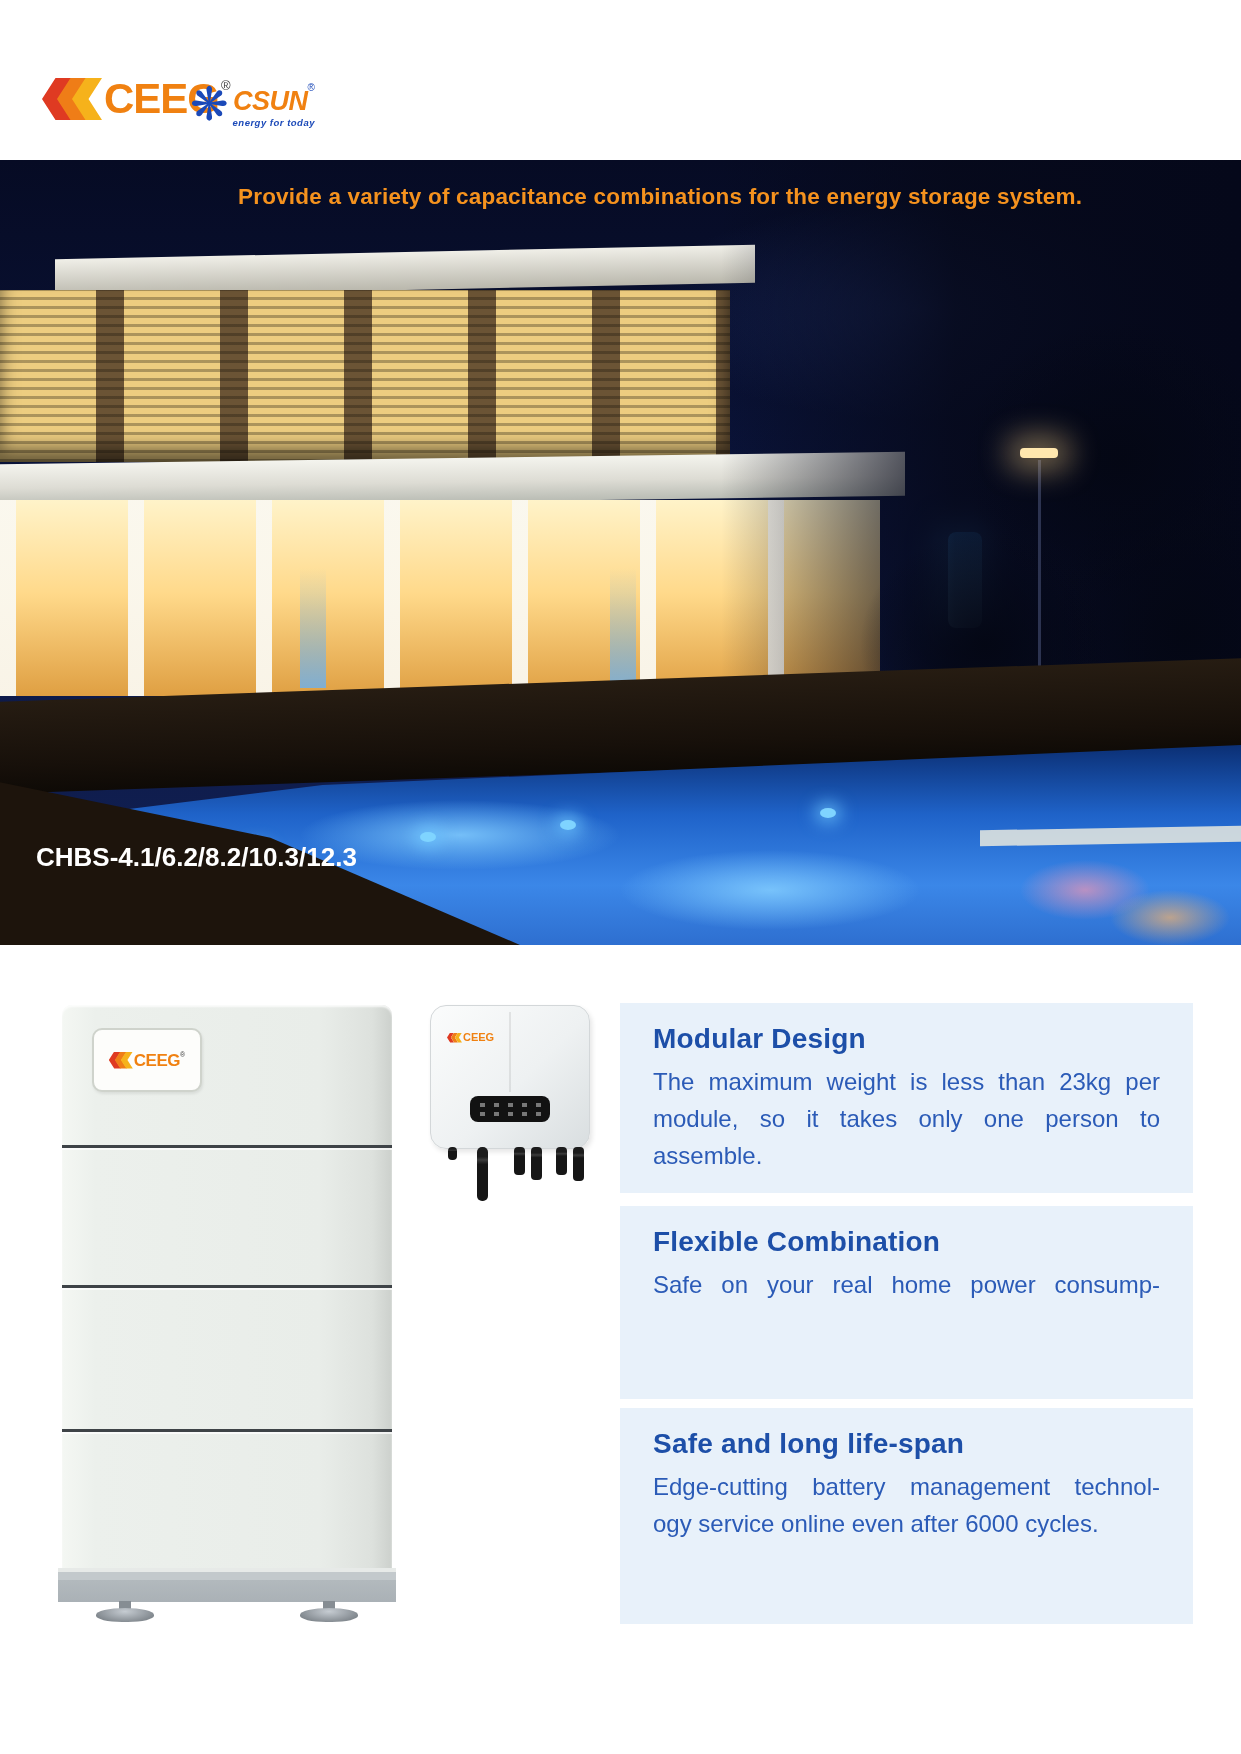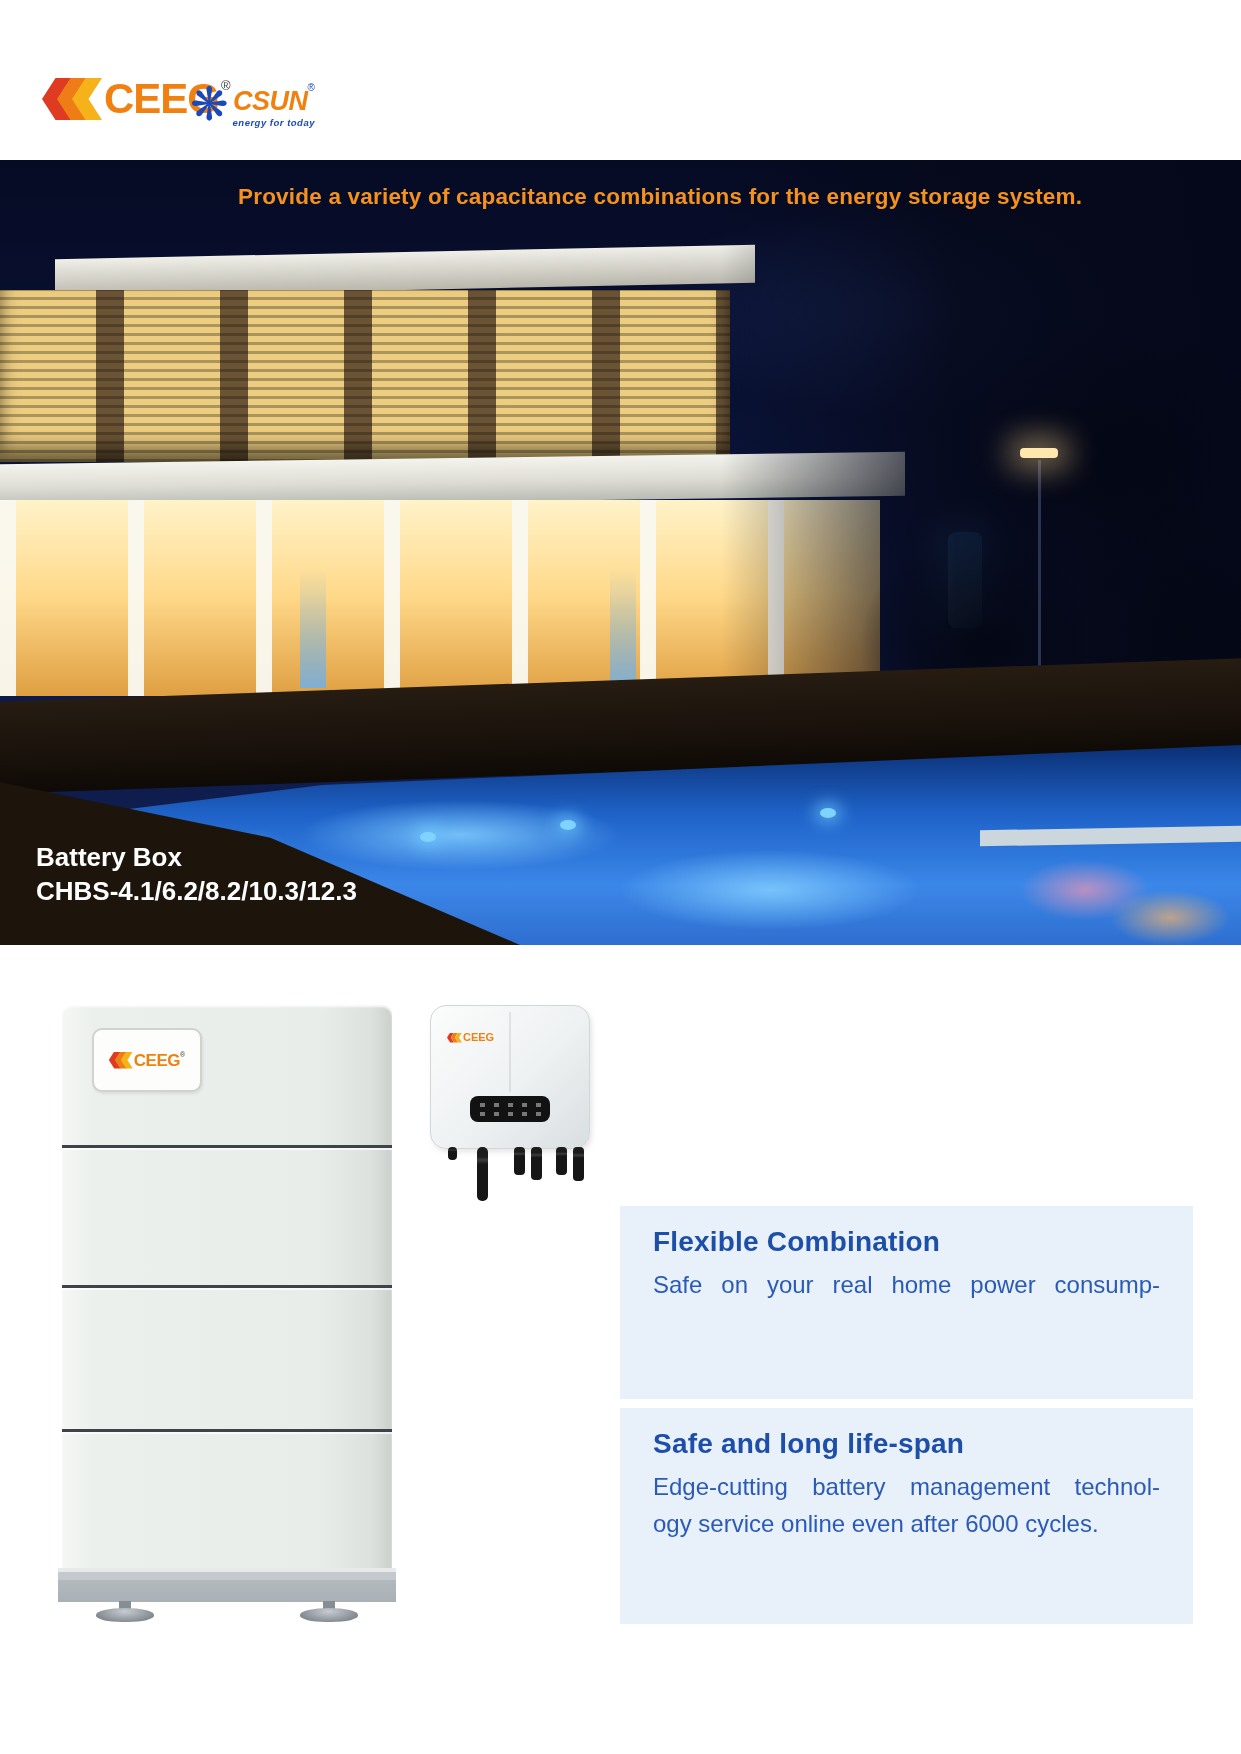--- a/index.html
+++ b/index.html
@@ -191,21 +191,20 @@
     <div class="warm2"></div>
     <div class="glowdot g1"></div>
     <div class="glowdot g2"></div>
     <div class="glowdot g3"></div>
     <div class="glowdot g4"></div>
     <div class="glowdot g5"></div>
     <div class="corner-dark"></div>
 
     <div class="hero-headline">Provide a variety of capacitance combinations for the energy storage system.</div>
     <div class="hero-product">
-      <span>Battery Box</span>
       <span>CHBS-4.1/6.2/8.2/10.3/12.3</span>
     </div>
   </div>
 
   <div class="tower">
     <div class="badge">
       <span class="ceeg-mini">
         <span class="mchev" style="background:#df3a22"></span>
         <span class="mchev" style="background:#ef7d17"></span>
         <span class="mchev" style="background:#f6b21b"></span>
@@ -248,20 +247,28 @@
       </div>
     </div>
   </div>
   <div class="conn cn1"></div>
   <div class="conn cn2"></div>
   <div class="conn cn3"></div>
   <div class="conn cn4"></div>
   <div class="conn cn5"></div>
   <div class="conn cn6"></div>
 
+  <section class="feature fb1">
+    <h2>Modular Design</h2>
+    <p style="margin:0">
+      <span class="bline j">The maximum weight is less than 23kg per</span>
+      <span class="bline j">module, so it takes only one person to</span>
+      <span class="bline">assemble.</span>
+    </p>
+  </section>
 
   <section class="feature fb2">
     <h2>Flexible Combination</h2>
     <p style="margin:0">
       <span class="bline j">Safe on your real home power consump-</span>
     </p>
   </section>
 
   <section class="feature fb3">
     <h2>Safe and long life-span</h2>

